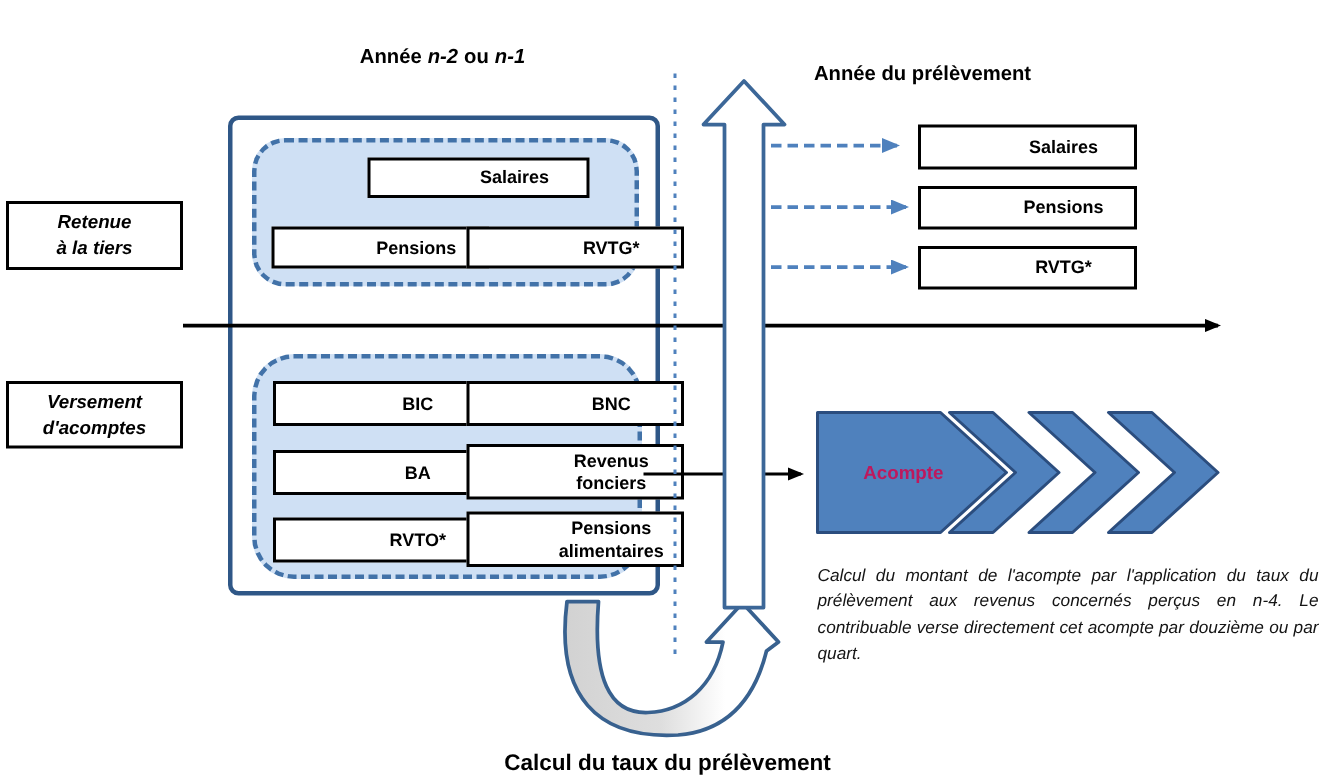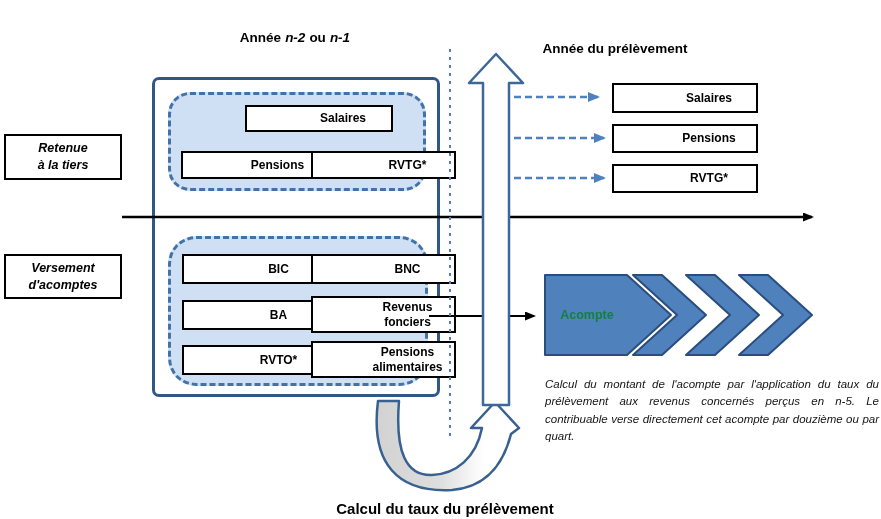--- a/index.html
+++ b/index.html
@@ -23,21 +23,21 @@
   }
   .wbox{
     border:2px solid #000;background:#fff;display:flex;flex-direction:column;
     align-items:center;justify-content:center;font-weight:bold;font-size:12px;
     line-height:1.2;text-align:center;padding-left:48px;
   }
   .annotation{
     font-style:italic;font-size:11px;line-height:1.55;text-align:justify;color:#141414;
   }
   .acompte-label{
-    color:#15803d;font-weight:bold;font-size:12.5px;display:flex;align-items:center;justify-content:center;
+    color:#be185d;font-weight:bold;font-size:12.5px;display:flex;align-items:center;justify-content:flex-end;
   }
   .rate-text{
     font-weight:bold;font-size:15px;text-align:center;line-height:1.3;
   }
   svg.overlay{position:absolute;left:0;top:0;pointer-events:none;}
 </style>
 </head>
 <body>
 
 <div id="canvas">
@@ -144,19 +144,19 @@
     <polygon points="633,251 662,251 706,291 662,331 633,331 677,291" fill="#4f81bd" stroke="#2b4d7e" stroke-width="2" stroke-linejoin="round"></polygon>
     <polygon points="686,251 715,251 759,291 715,331 686,331 730,291" fill="#4f81bd" stroke="#2b4d7e" stroke-width="2" stroke-linejoin="round"></polygon>
     <polygon points="739,251 768,251 812,291 768,331 739,331 783,291" fill="#4f81bd" stroke="#2b4d7e" stroke-width="2" stroke-linejoin="round"></polygon>
   </svg>
 
   <div class="abs acompte-label" style="left:545px;top:277px;width:84px;height:28px;">
     <span>Acompte</span>
   </div>
 
   <div class="abs annotation" style="left:545px;top:352px;width:334px;font-size:11.5px;line-height:1.5;">
-    <span>Calcul du montant de l'acompte par l'application du taux du prélèvement aux revenus concernés perçus en n-5. Le contribuable verse directement cet acompte par douzième ou par quart.</span>
+    <span>Calcul du montant de l'acompte par l'application du taux du prélèvement aux revenus concernés perçus en n-4. Le contribuable verse directement cet acompte par douzième ou par quart.</span>
   </div>
   <div class="abs rate-text" style="left:320px;top:475px;width:250px;">
     <div>Calcul du taux du prélèvement</div>
   </div>
 
 </div>
 
 </body></html>

